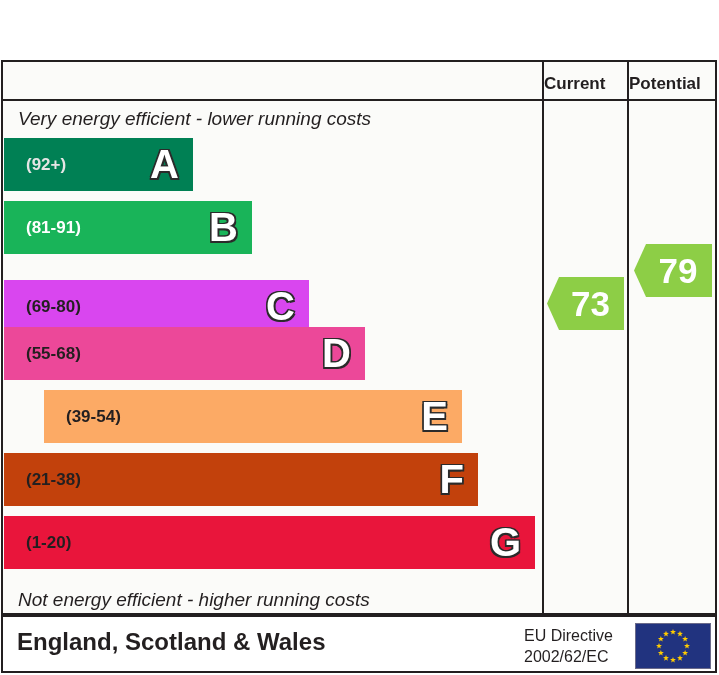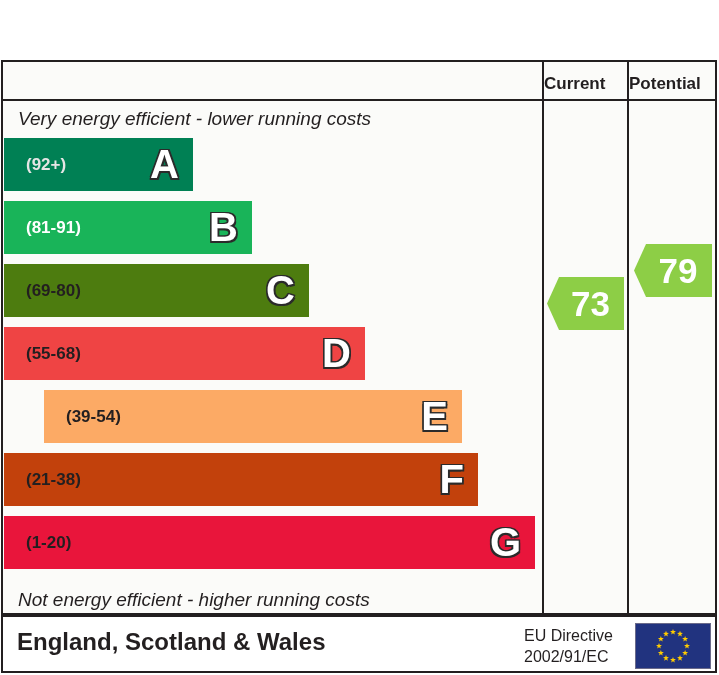--- a/index.html
+++ b/index.html
@@ -224,25 +224,25 @@
 
   <div id="bands-layer">
       <div class="band" style="top: 138px; width: 189px; background: rgb(0, 128, 84);">
         <span class="band-range" style="color: #e5e5e5;">(92+)</span>
         <span class="band-letter">A</span>
       </div>
       <div class="band" style="top: 201px; width: 248px; background: rgb(25, 180, 89);">
         <span class="band-range" style="color: rgb(255, 255, 255);">(81-91)</span>
         <span class="band-letter">B</span>
       </div>
-      <div class="band" style="top: 264px; width: 305px; background: #4d7c0f;">
+      <div class="band" style="top: 280px; width: 305px; background: #d946ef;">
         <span class="band-range" style="color: rgb(35, 31, 32);">(69-80)</span>
         <span class="band-letter">C</span>
       </div>
-      <div class="band" style="top: 327px; width: 361px; background: #ef4444;">
+      <div class="band" style="top: 327px; width: 361px; background: #ec4899;">
         <span class="band-range" style="color: rgb(35, 31, 32);">(55-68)</span>
         <span class="band-letter">D</span>
       </div>
       <div class="band" style="top: 390px; width: 418px; background: rgb(252, 170, 101); margin-left: 40px;">
         <span class="band-range" style="color: rgb(35, 31, 32);">(39-54)</span>
         <span class="band-letter">E</span>
       </div>
       <div class="band" style="top: 453px; width: 474px; background: #c2410c; padding-left: 36px;">
         <span class="band-range" style="color: rgb(35, 31, 32);">(21-38)</span>
         <span class="band-letter">F</span>
@@ -260,21 +260,21 @@
       <div class="rating-arrow potential" style="top: 244px; background: rgb(141, 206, 70);">
         <span class="value">79</span>
       </div>
     </div>
 
   <div class="footer-rule"></div>
   <div class="footer"></div>
   <div class="footer-region">England, Scotland &amp; Wales</div>
   <div class="footer-directive">
     <div>EU Directive</div>
-    <div>2002/91/EC</div>
+    <div>2002/62/EC</div>
   </div>
   <div class="eu-flag">
     <svg width="74" height="44" viewBox="0 0 74 44" aria-hidden="true">
       <g id="eu-stars" fill="#ffcc00">
           <polygon points="37.00,4.90 37.77,6.95 39.95,7.04 38.24,8.40 38.82,10.51 37.00,9.30 35.18,10.51 35.76,8.40 34.05,7.04 36.23,6.95" fill="#ffcc00"></polygon>
           <polygon points="44.00,6.78 44.77,8.82 46.95,8.92 45.24,10.28 45.82,12.38 44.00,11.18 42.18,12.38 42.76,10.28 41.05,8.92 43.23,8.82" fill="#ffcc00"></polygon>
           <polygon points="49.12,11.90 49.89,13.95 52.07,14.04 50.36,15.40 50.95,17.51 49.12,16.30 47.30,17.51 47.89,15.40 46.18,14.04 48.36,13.95" fill="#ffcc00"></polygon>
           <polygon points="51.00,18.90 51.77,20.95 53.95,21.04 52.24,22.40 52.82,24.51 51.00,23.30 49.18,24.51 49.76,22.40 48.05,21.04 50.23,20.95" fill="#ffcc00"></polygon>
           <polygon points="49.12,25.90 49.89,27.95 52.07,28.04 50.36,29.40 50.95,31.51 49.12,30.30 47.30,31.51 47.89,29.40 46.18,28.04 48.36,27.95" fill="#ffcc00"></polygon>
           <polygon points="44.00,31.02 44.77,33.07 46.95,33.17 45.24,34.53 45.82,36.63 44.00,35.43 42.18,36.63 42.76,34.53 41.05,33.17 43.23,33.07" fill="#ffcc00"></polygon>

